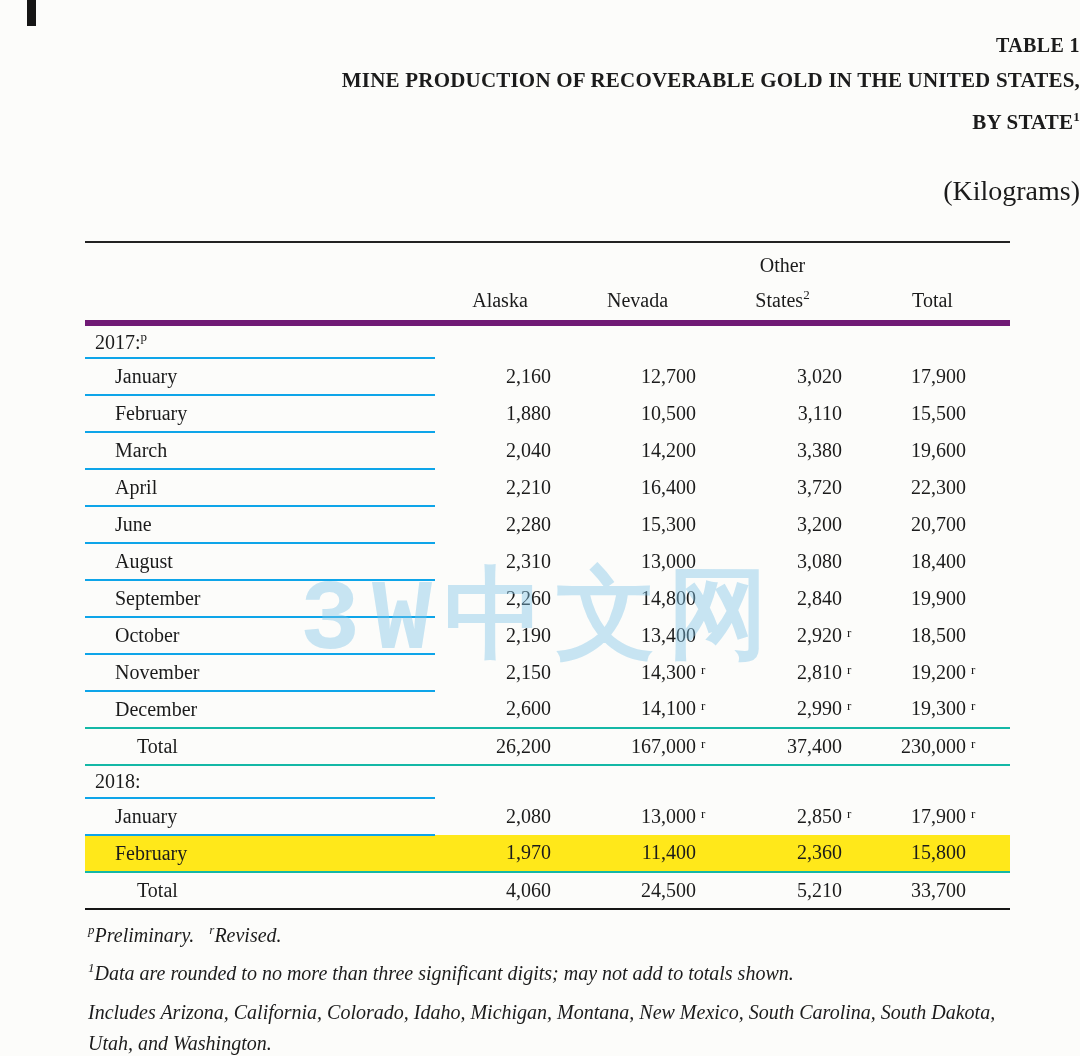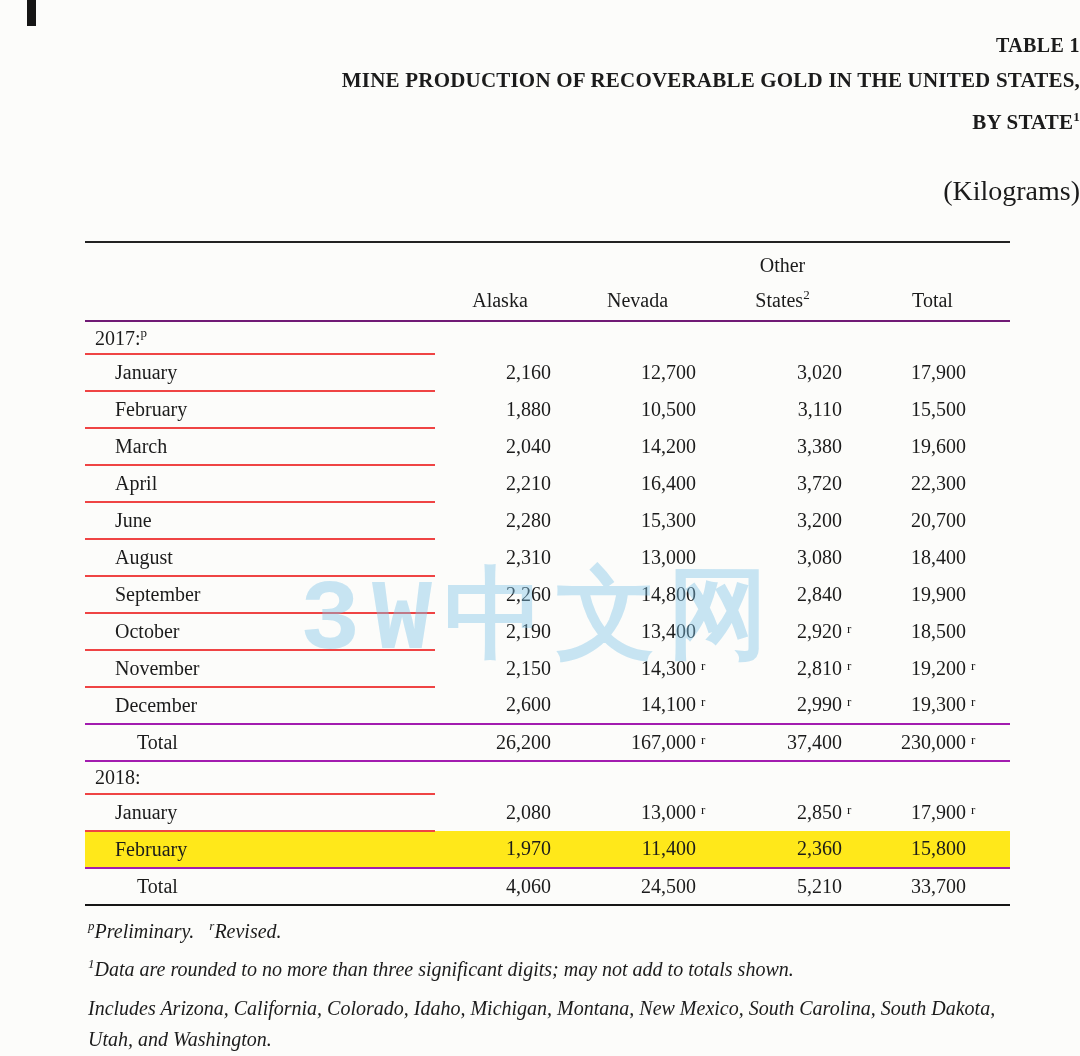--- a/index.html
+++ b/index.html
@@ -28,38 +28,38 @@
     width:925px;margin:34px 0 0 85px;
     font-size:20px;
   }
   col.c-stub{width:350px;}
   col.c-a{width:130px;}
   col.c-n{width:145px;}
   col.c-o{width:145px;}
   col.c-t{width:155px;}
   thead th{
     border-top:2px solid #222;
-    border-bottom:2px solid #701a75;
+    border-bottom:6px solid #701a75;
     font-weight:normal;
     vertical-align:bottom;
     padding:8px 0 5px 0;
   }
   .h-top,.h-main{line-height:29px;text-align:center;}
   tbody td{height:33px;vertical-align:middle;}
   tr.row-section td{height:29px;}
-  td.stub{text-align:left;border-bottom:2px solid #ef4444;}
+  td.stub{text-align:left;border-bottom:2px solid #0ea5e9;}
   td.stub.section{padding-left:10px;}
   td.stub.month{padding-left:30px;}
   td.stub.total{padding-left:52px;}
   td.num{text-align:right;}
   td:nth-child(2).num{padding-right:14px;}
   td:nth-child(3).num{padding-right:14px;}
   td:nth-child(4).num{padding-right:13px;}
   td:nth-child(5).num{padding-right:44px;}
-  tr.full-rule td{border-bottom:2px solid #a21caf;}
+  tr.full-rule td{border-bottom:2px solid #14b8a6;}
   tr.thick-rule td{border-bottom:2.6px solid #161616;}
   tr.highlight{background:#ffe81a;}
   sup.rev{
     display:inline-block;width:0;overflow:visible;
     text-indent:5px;font-size:13px;vertical-align:5px;white-space:pre;
   }
   .footnotes{margin:10px 0 0 88px;width:920px;font-size:20px;}
   .footnote{margin-top:7px;line-height:1.58;white-space:pre-wrap;font-style:italic;}
   .footnote sup{font-size:13px;}
 </style>

